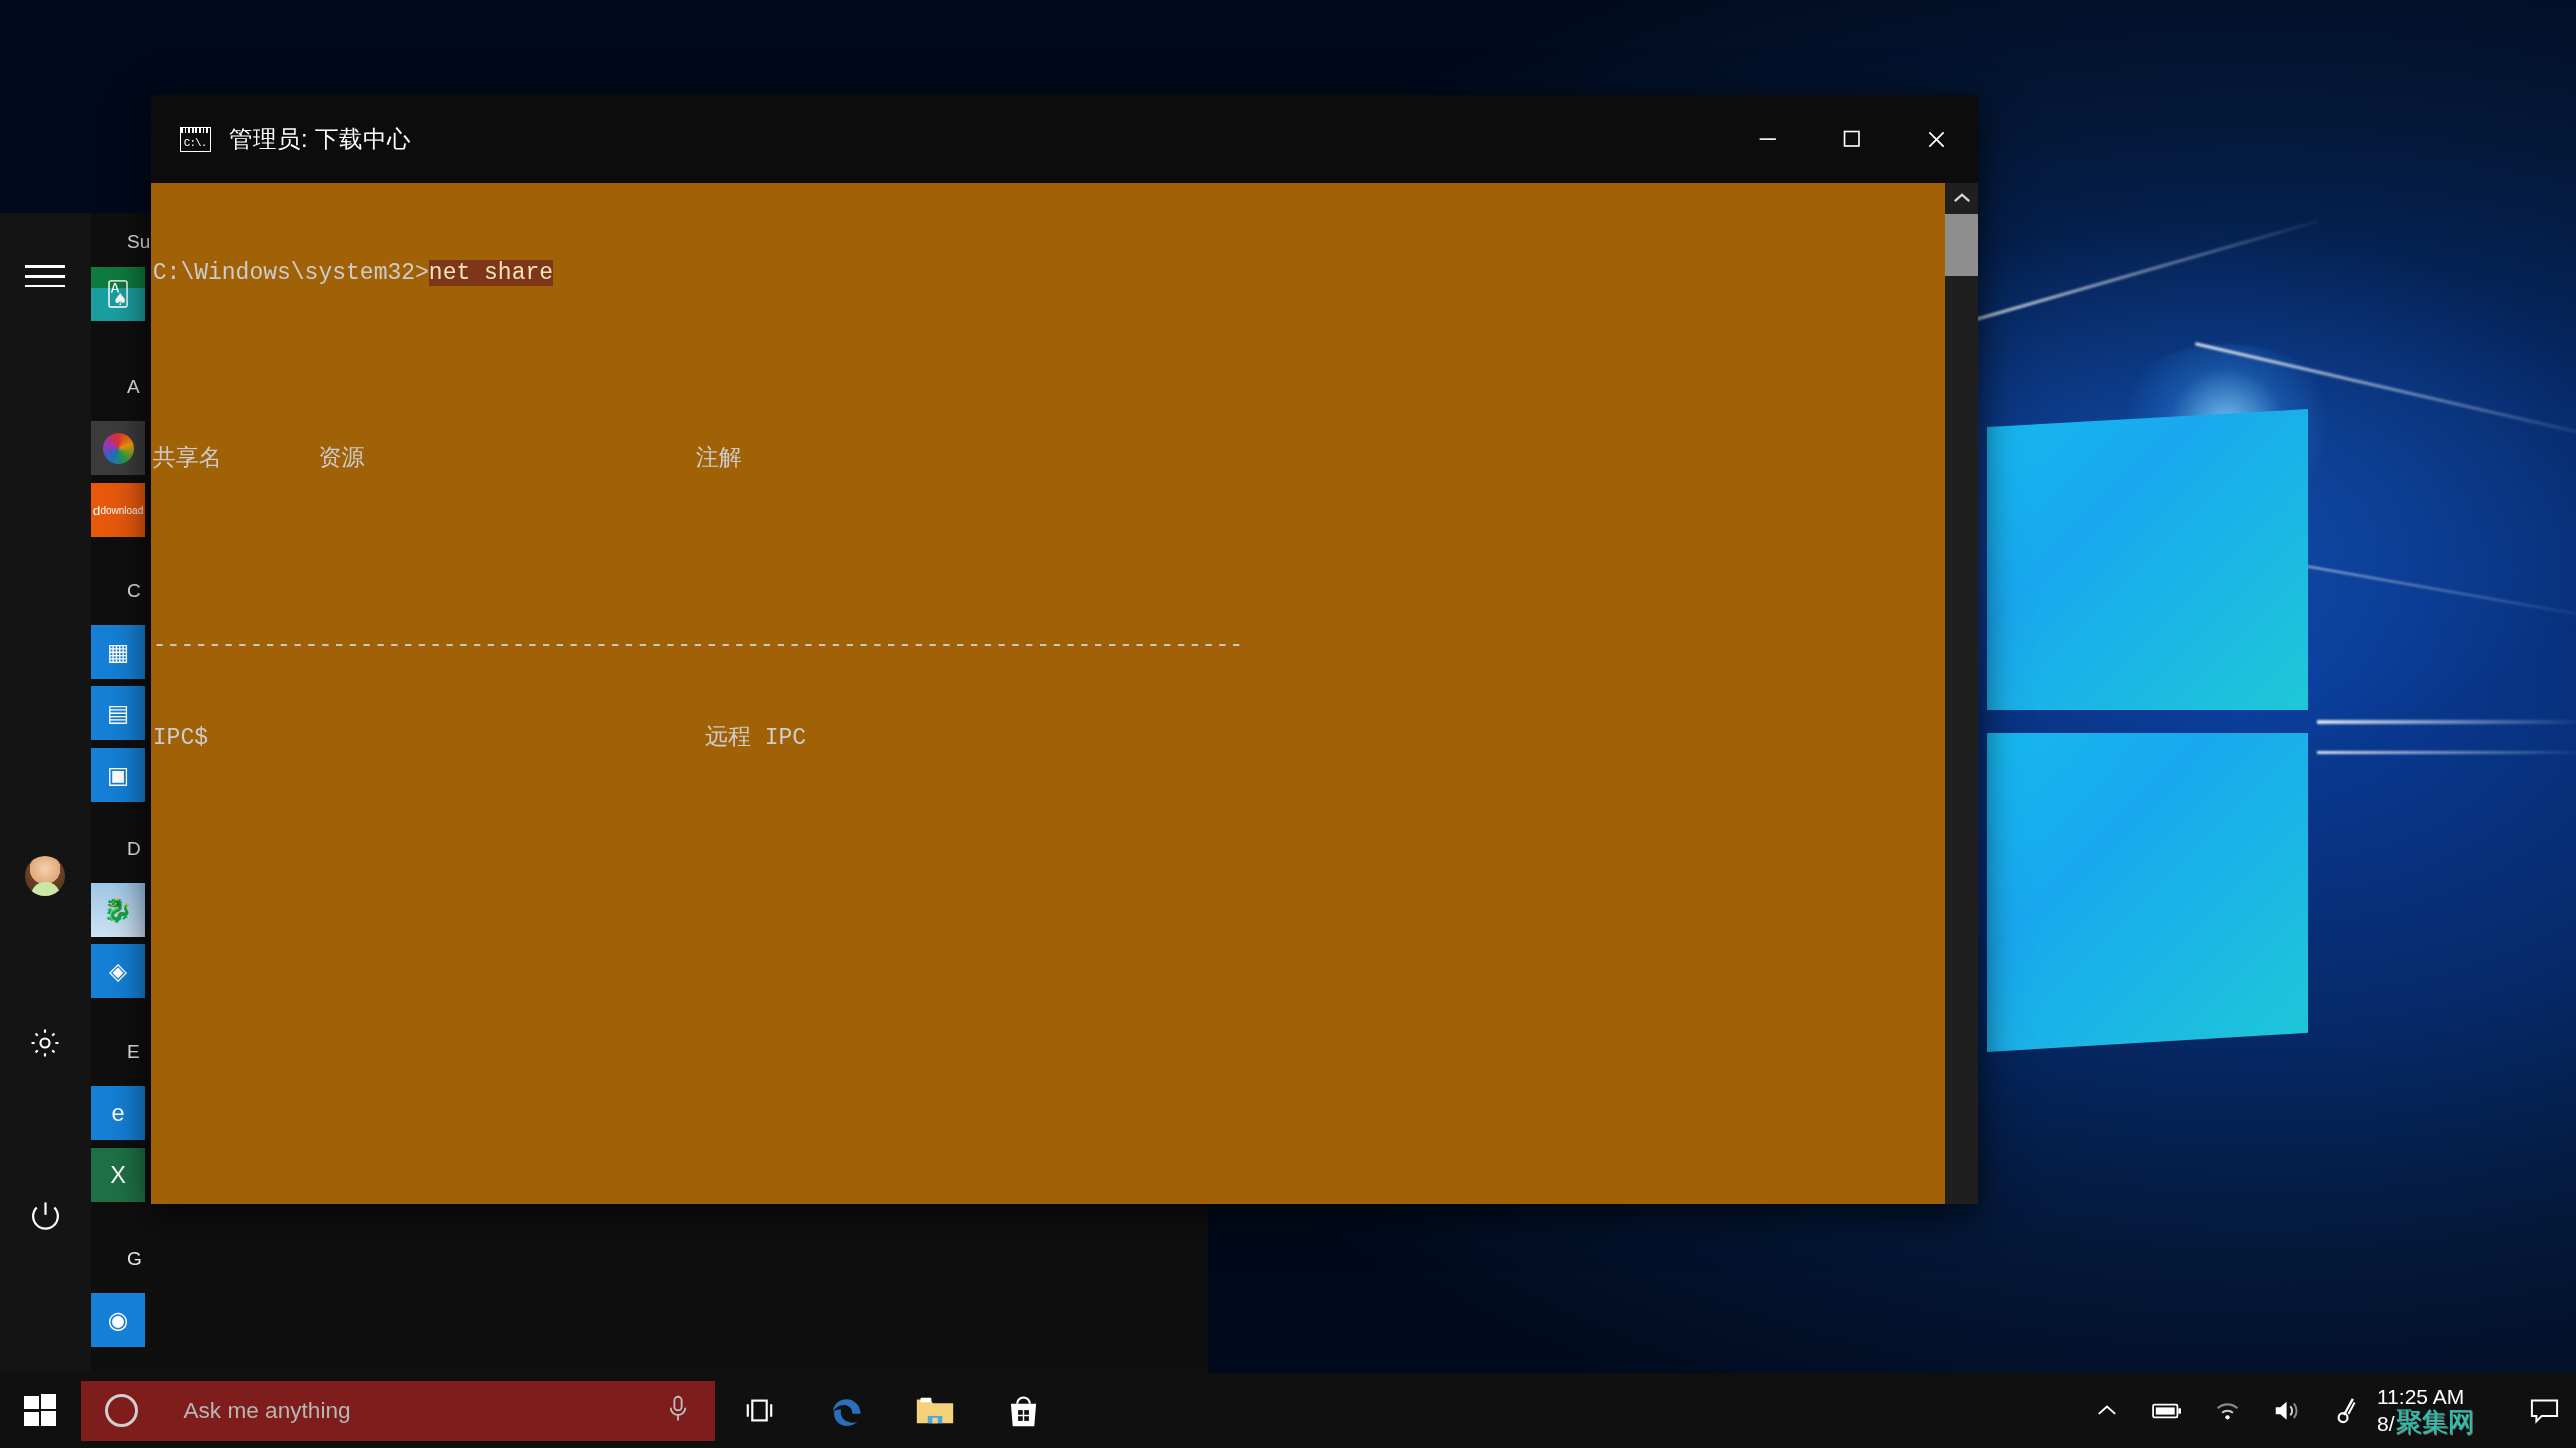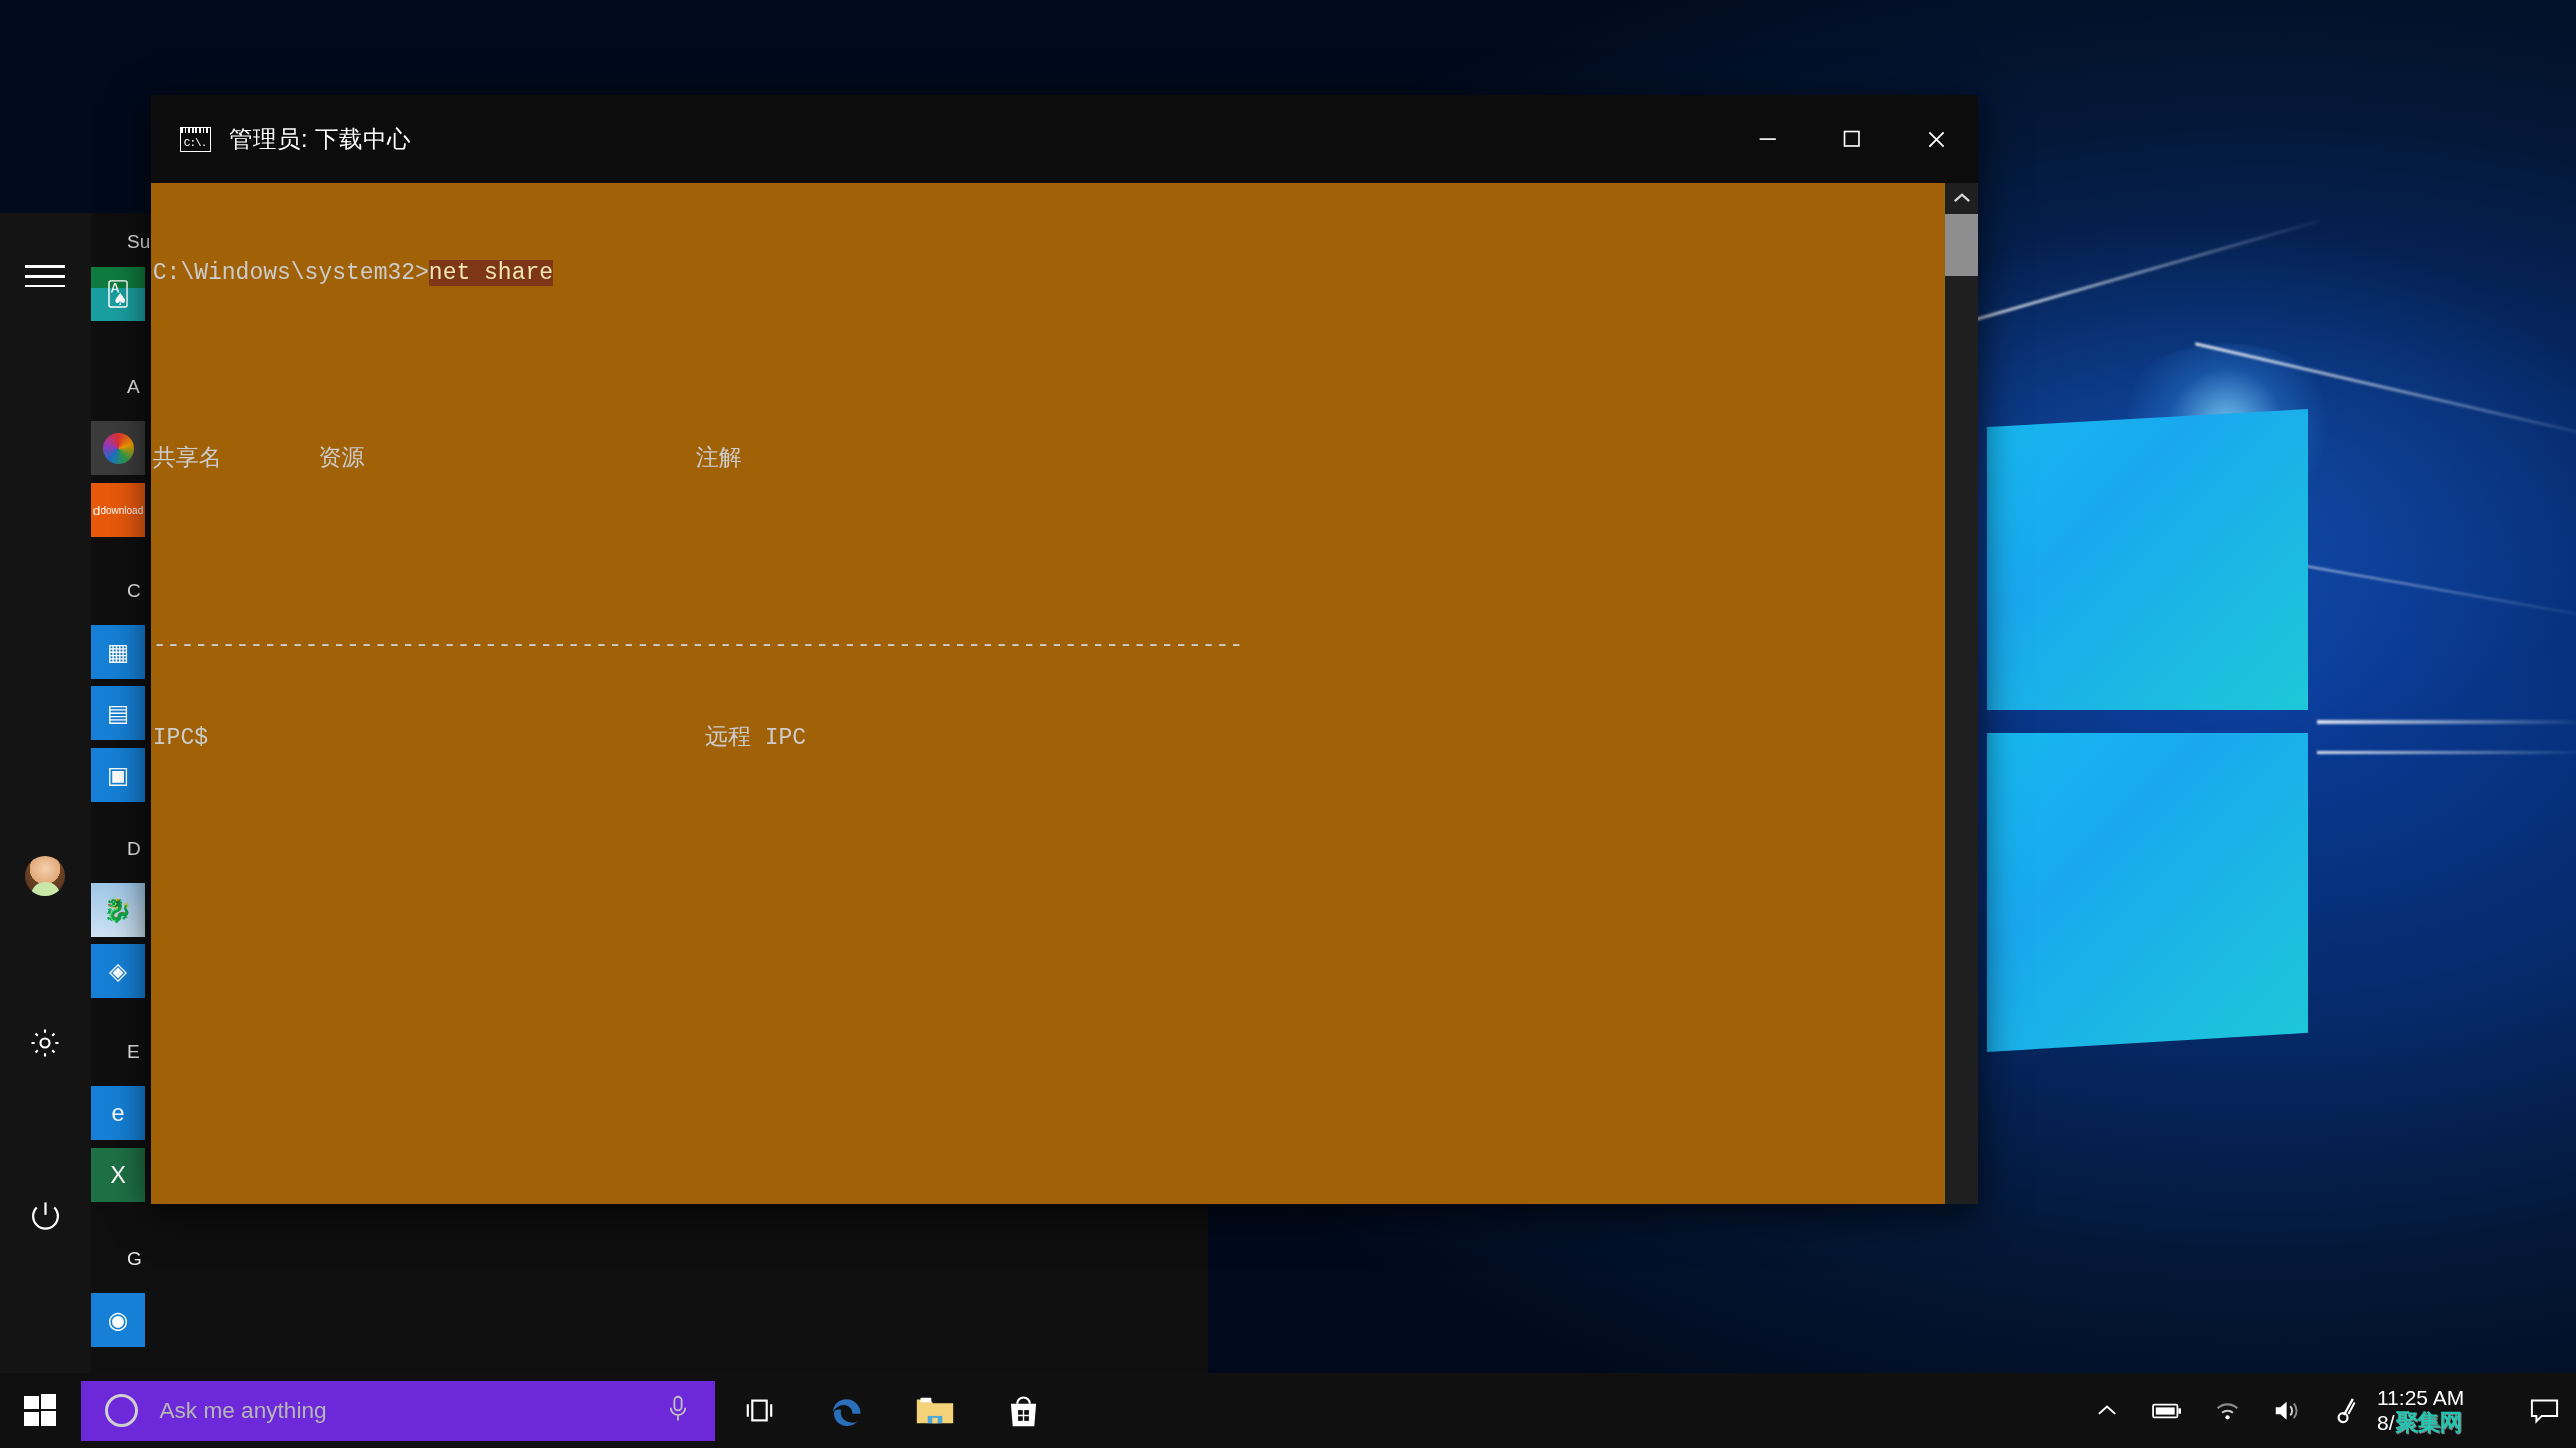--- a/index.html
+++ b/index.html
@@ -145,21 +145,21 @@
   }
   #start-button {
     width:81px; height:75px; display:flex; align-items:center; justify-content:center;
   }
   .winflag { width:33px; height:33px; position:relative; }
   .winflag i {
     position:absolute; background:#fff; display:block;
   }
   #search-box {
     width:634px; height:60px; margin-left:0px;
-    background:#6d28d9; display:flex; align-items:center;
+    background:#7f1d1d; display:flex; align-items:center;gap:24px;
   }
   #cortana-ring {
     width:33px; height:33px; border:3.6px solid #cfcfcf; border-radius:50%;
     margin-left:23.5px; flex:none;
   }
   #search-placeholder { margin-left:22px; color:#b6b6b6; font-size:22.6px; }
   #mic-icon { margin-left:auto; margin-right:27px; }
 
   .tb-icon {
     width:88px; height:75px; display:flex; align-items:center; justify-content:center;
@@ -168,21 +168,21 @@
 
   #tray { margin-left:auto; display:flex; align-items:center; height:75px; }
   .tray-icon { width:60px; height:75px; display:flex; align-items:center; justify-content:center; }
   #clock {
     width:136px; height:75px; color:#fff; font-size:21px; line-height:24.4px;
     display:flex; flex-direction:column; align-items:flex-start; justify-content:center;
     position:relative;
   }
   #clock .date-line { display:flex; align-items:baseline; }
   .watermark {
-    color:#23c6b0; font-weight:bold; font-size:23px;
+    color:#23c6b0; font-weight:normal; font-size:27px;
     text-shadow:0.9px 0.9px 0 rgba(255,255,255,0.45);
     margin-left:0.9px; letter-spacing:-0.9px;
   }
   #action-center { width:63px; height:75px; display:flex; align-items:center; justify-content:center; }
 </style>
 </head>
 <body>
 
 <div id="desktop">
   <div class="wp-glow" style="left:2109px; top:344px; width:235px; height:163px;"></div>

